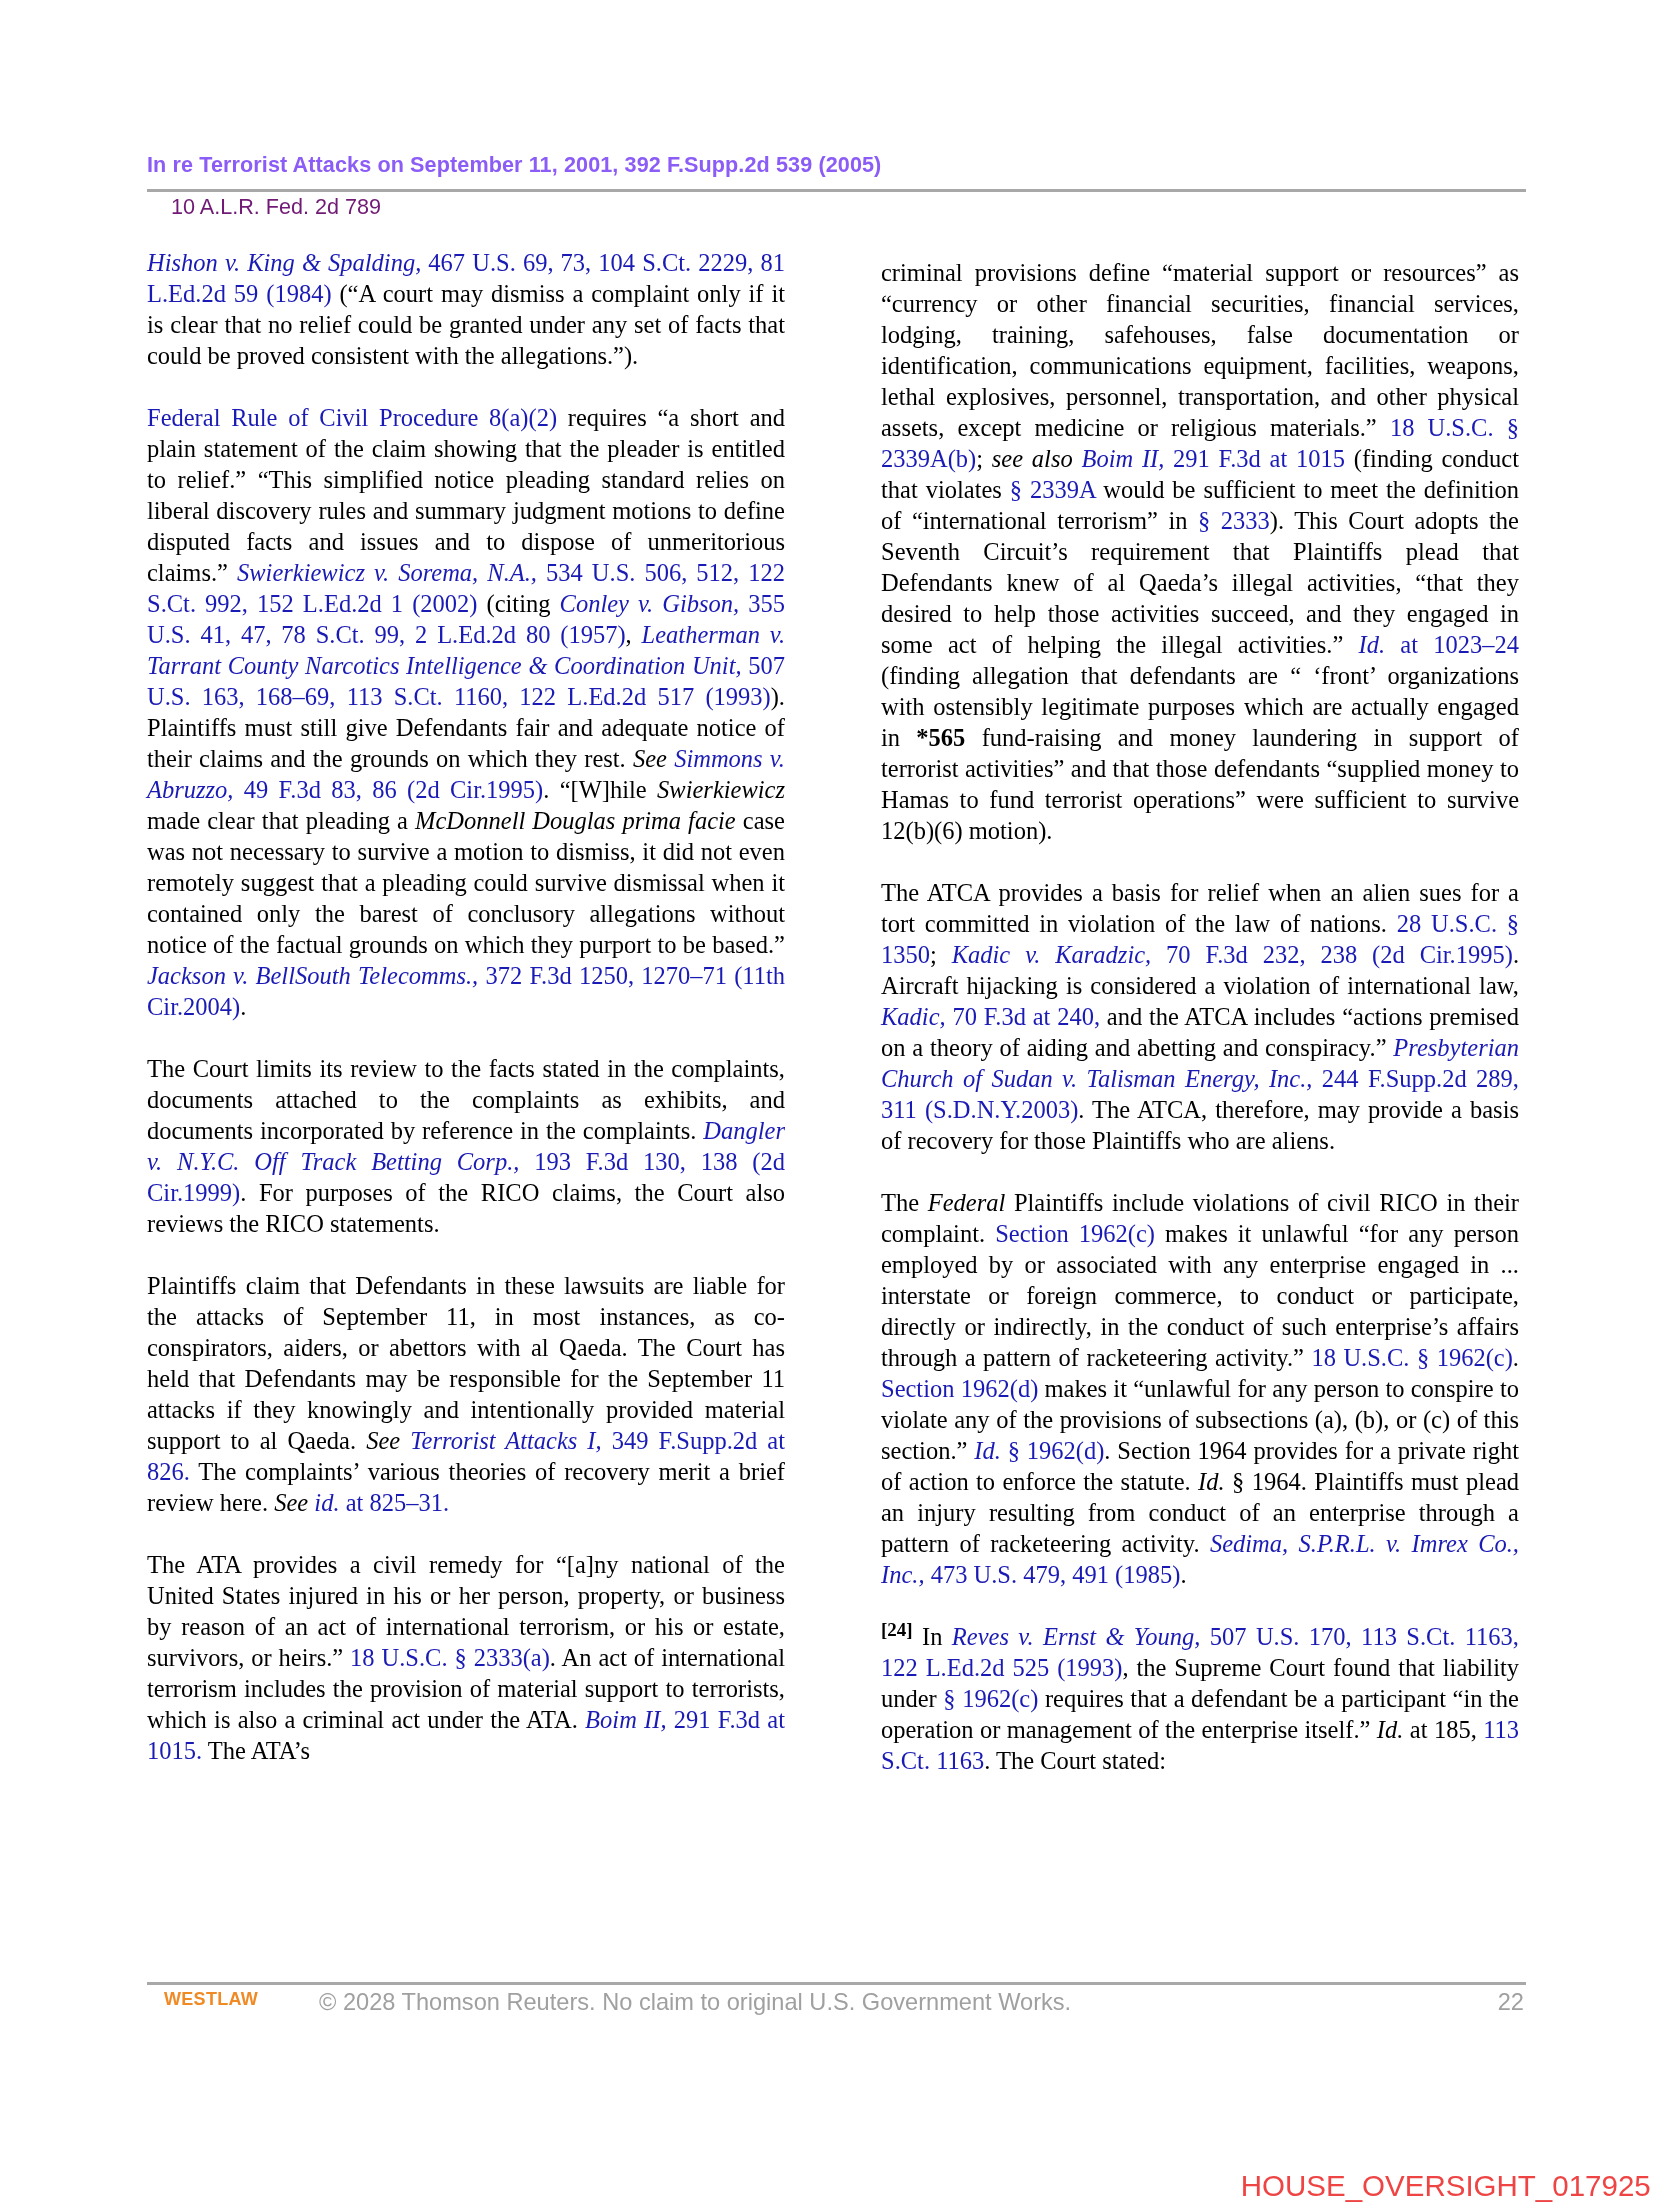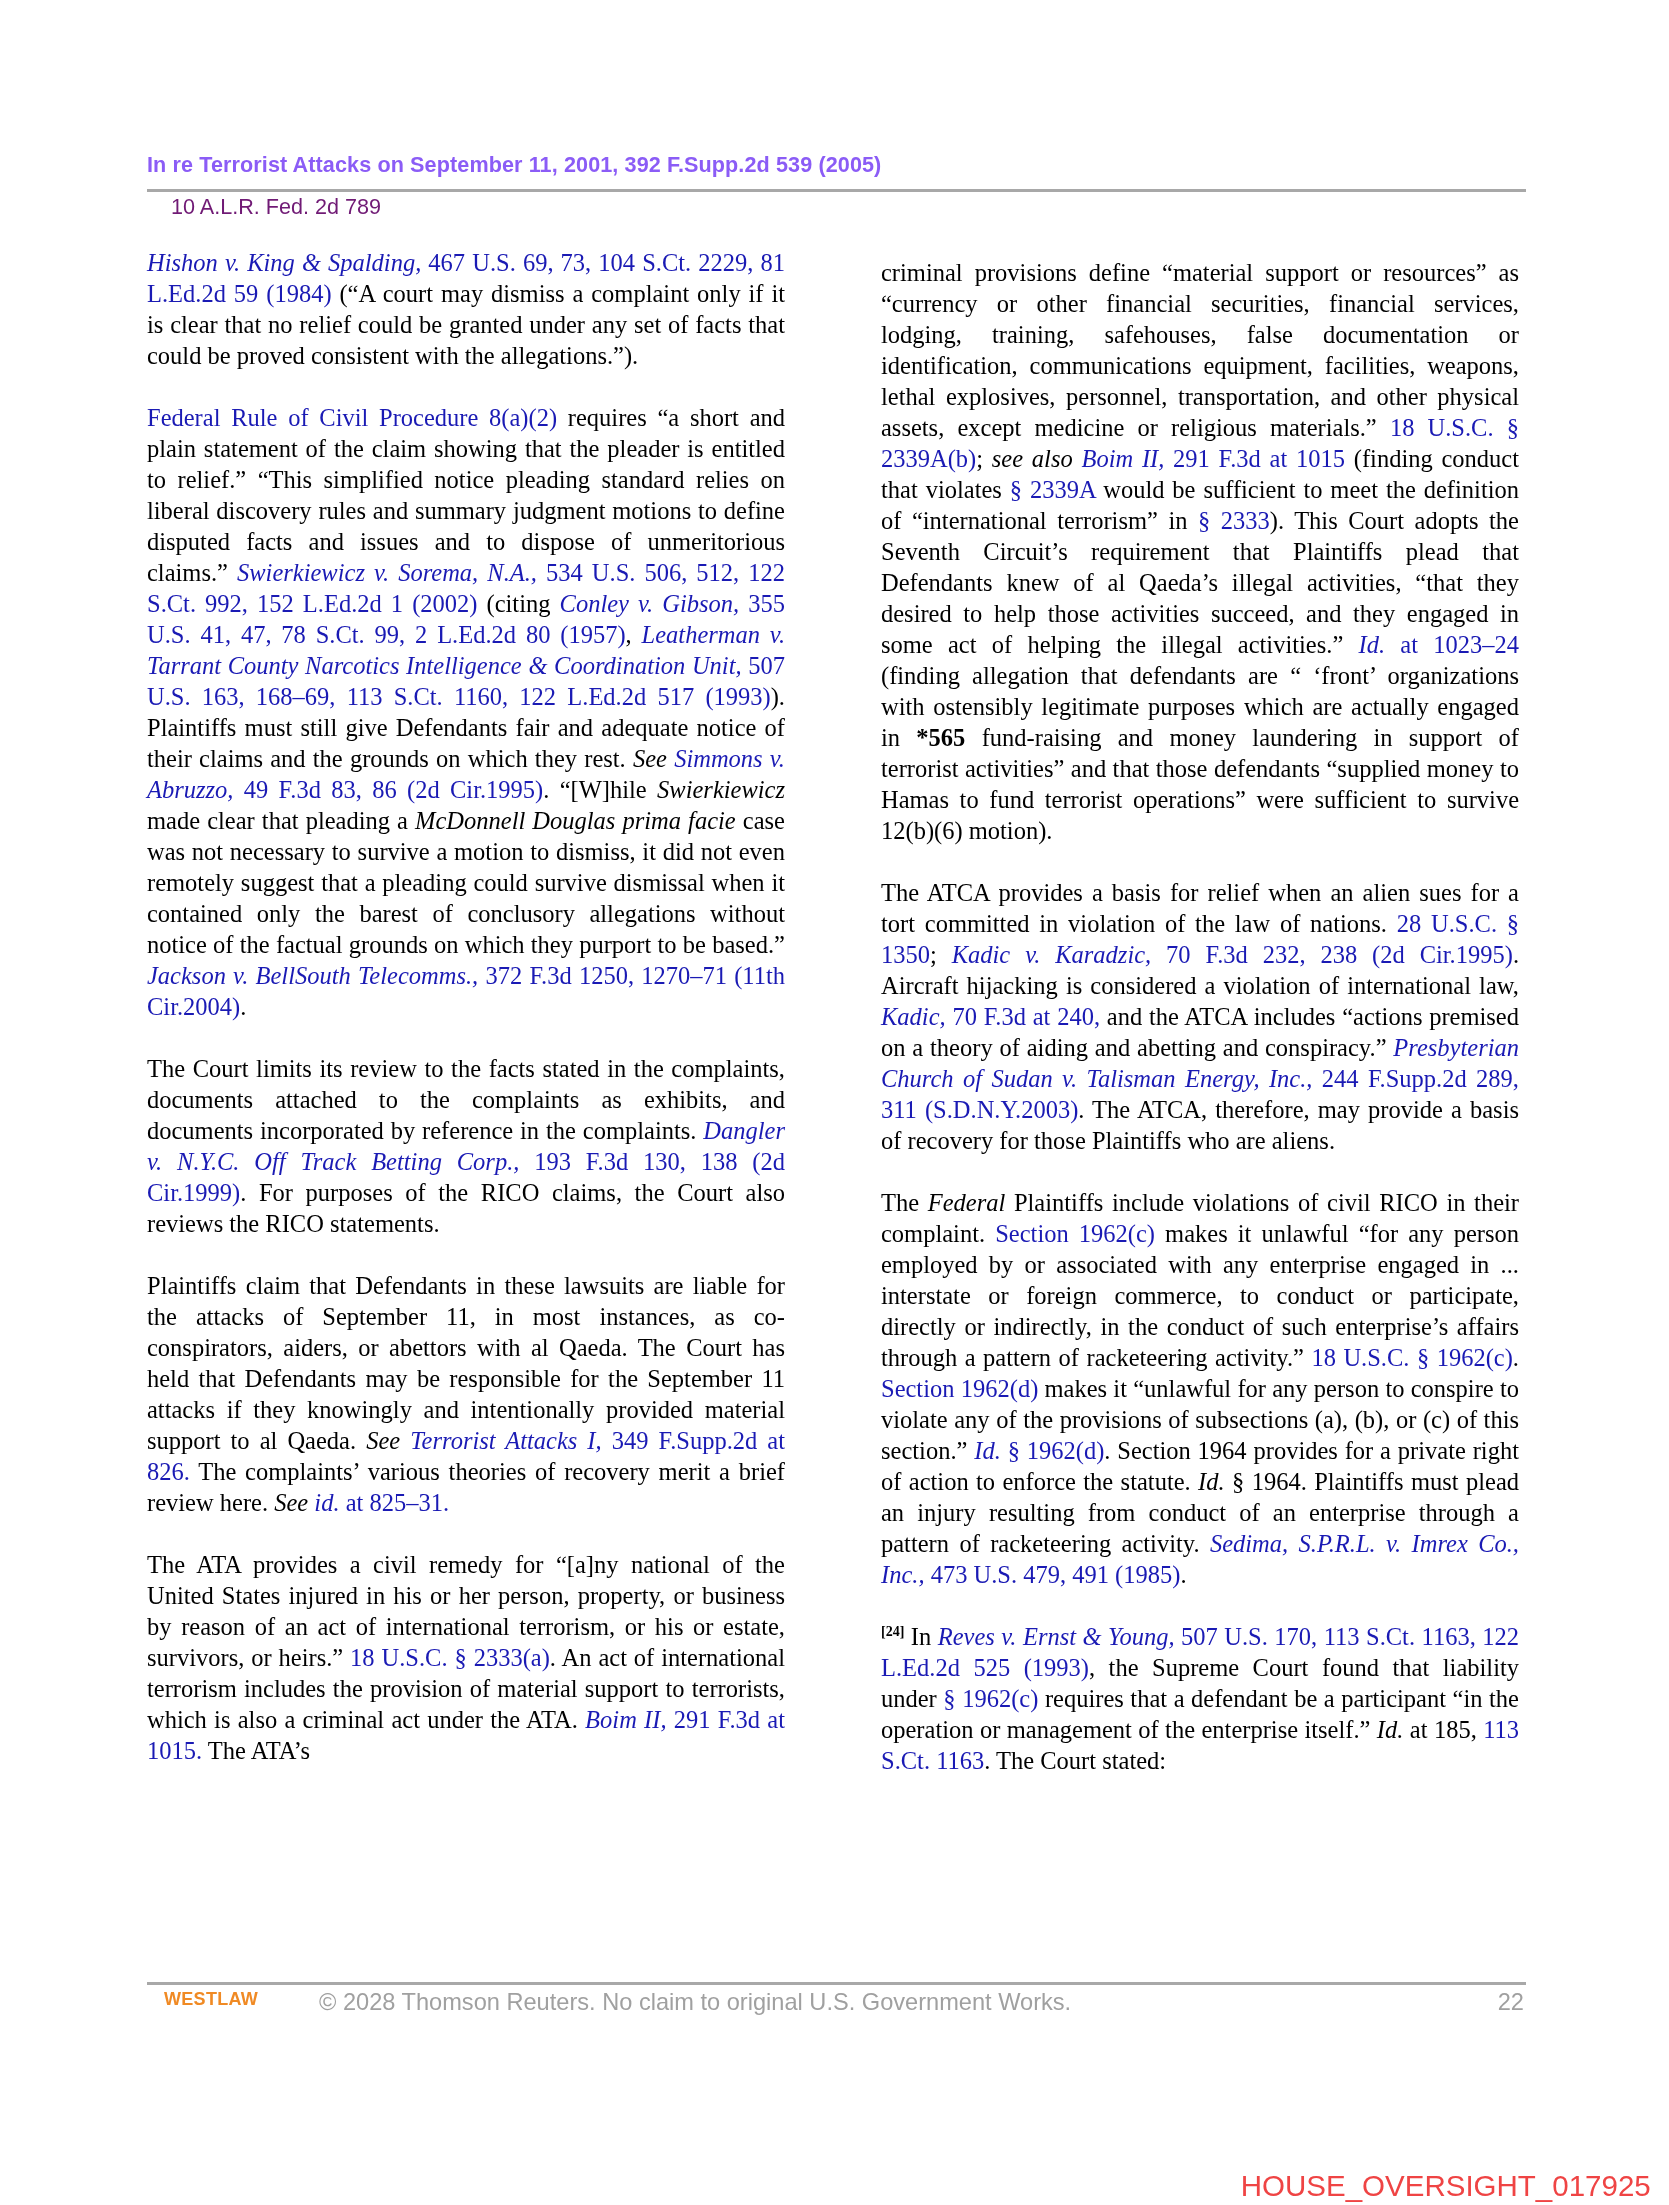--- a/index.html
+++ b/index.html
@@ -21,21 +21,21 @@
     position: absolute; top: 247px; width: 638px;
     font-family: "Liberation Serif", serif; font-size: 24.5px; line-height: 31px;
     color: #000000; text-align: justify;
   }
   .col-left { left: 147px; }
   .col-right { left: 881px; top: 257px; width: 638px; }
   .para { margin: 0 0 31px 0; }
   .lnk { color: #1a1ab4; }
   .it { font-style: italic; }
   .bold { font-weight: bold; margin-top: 20px; }
-  .sup { font-size: 14px; vertical-align: 9.2px; font-weight: bold; line-height: 0; }
+  .sup { font-size: 19px; vertical-align: 9.2px; font-weight: bold; line-height: 0; }
   .footer-rule {
     position: absolute; left: 147px; top: 1982px; width: 1379px; height: 2.6px;
     background: #a8a8a8;
   }
   .footer-logo {
     position: absolute; left: 164px; top: 1989px;
     font-family: "Liberation Sans", sans-serif; font-weight: bold; font-size: 18px;
     color: #f08a24; letter-spacing: 0.3px;
   }
   .footer-copy {

